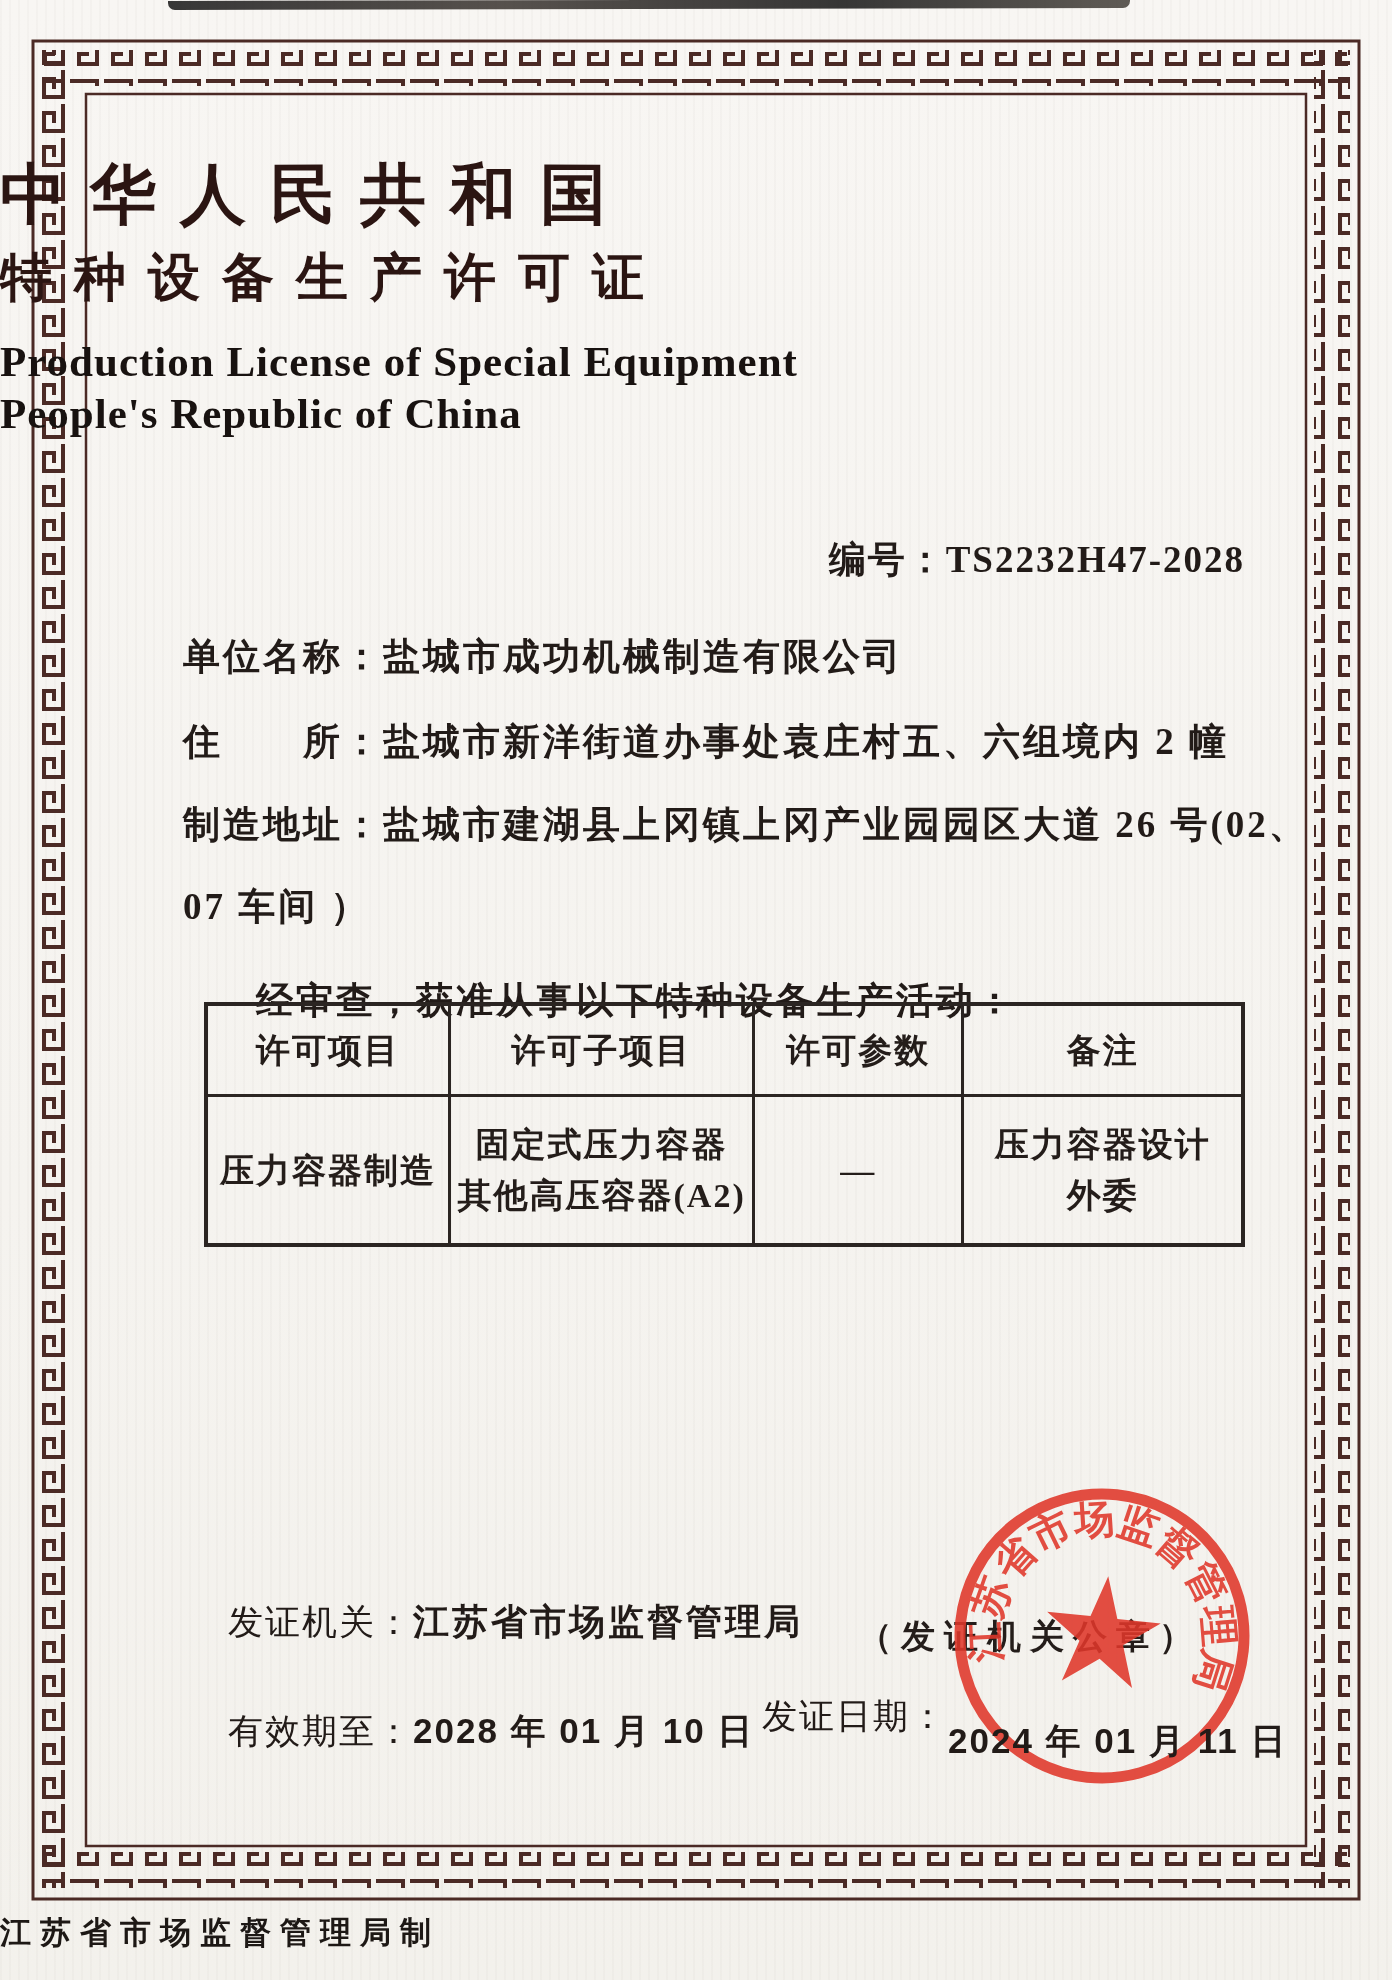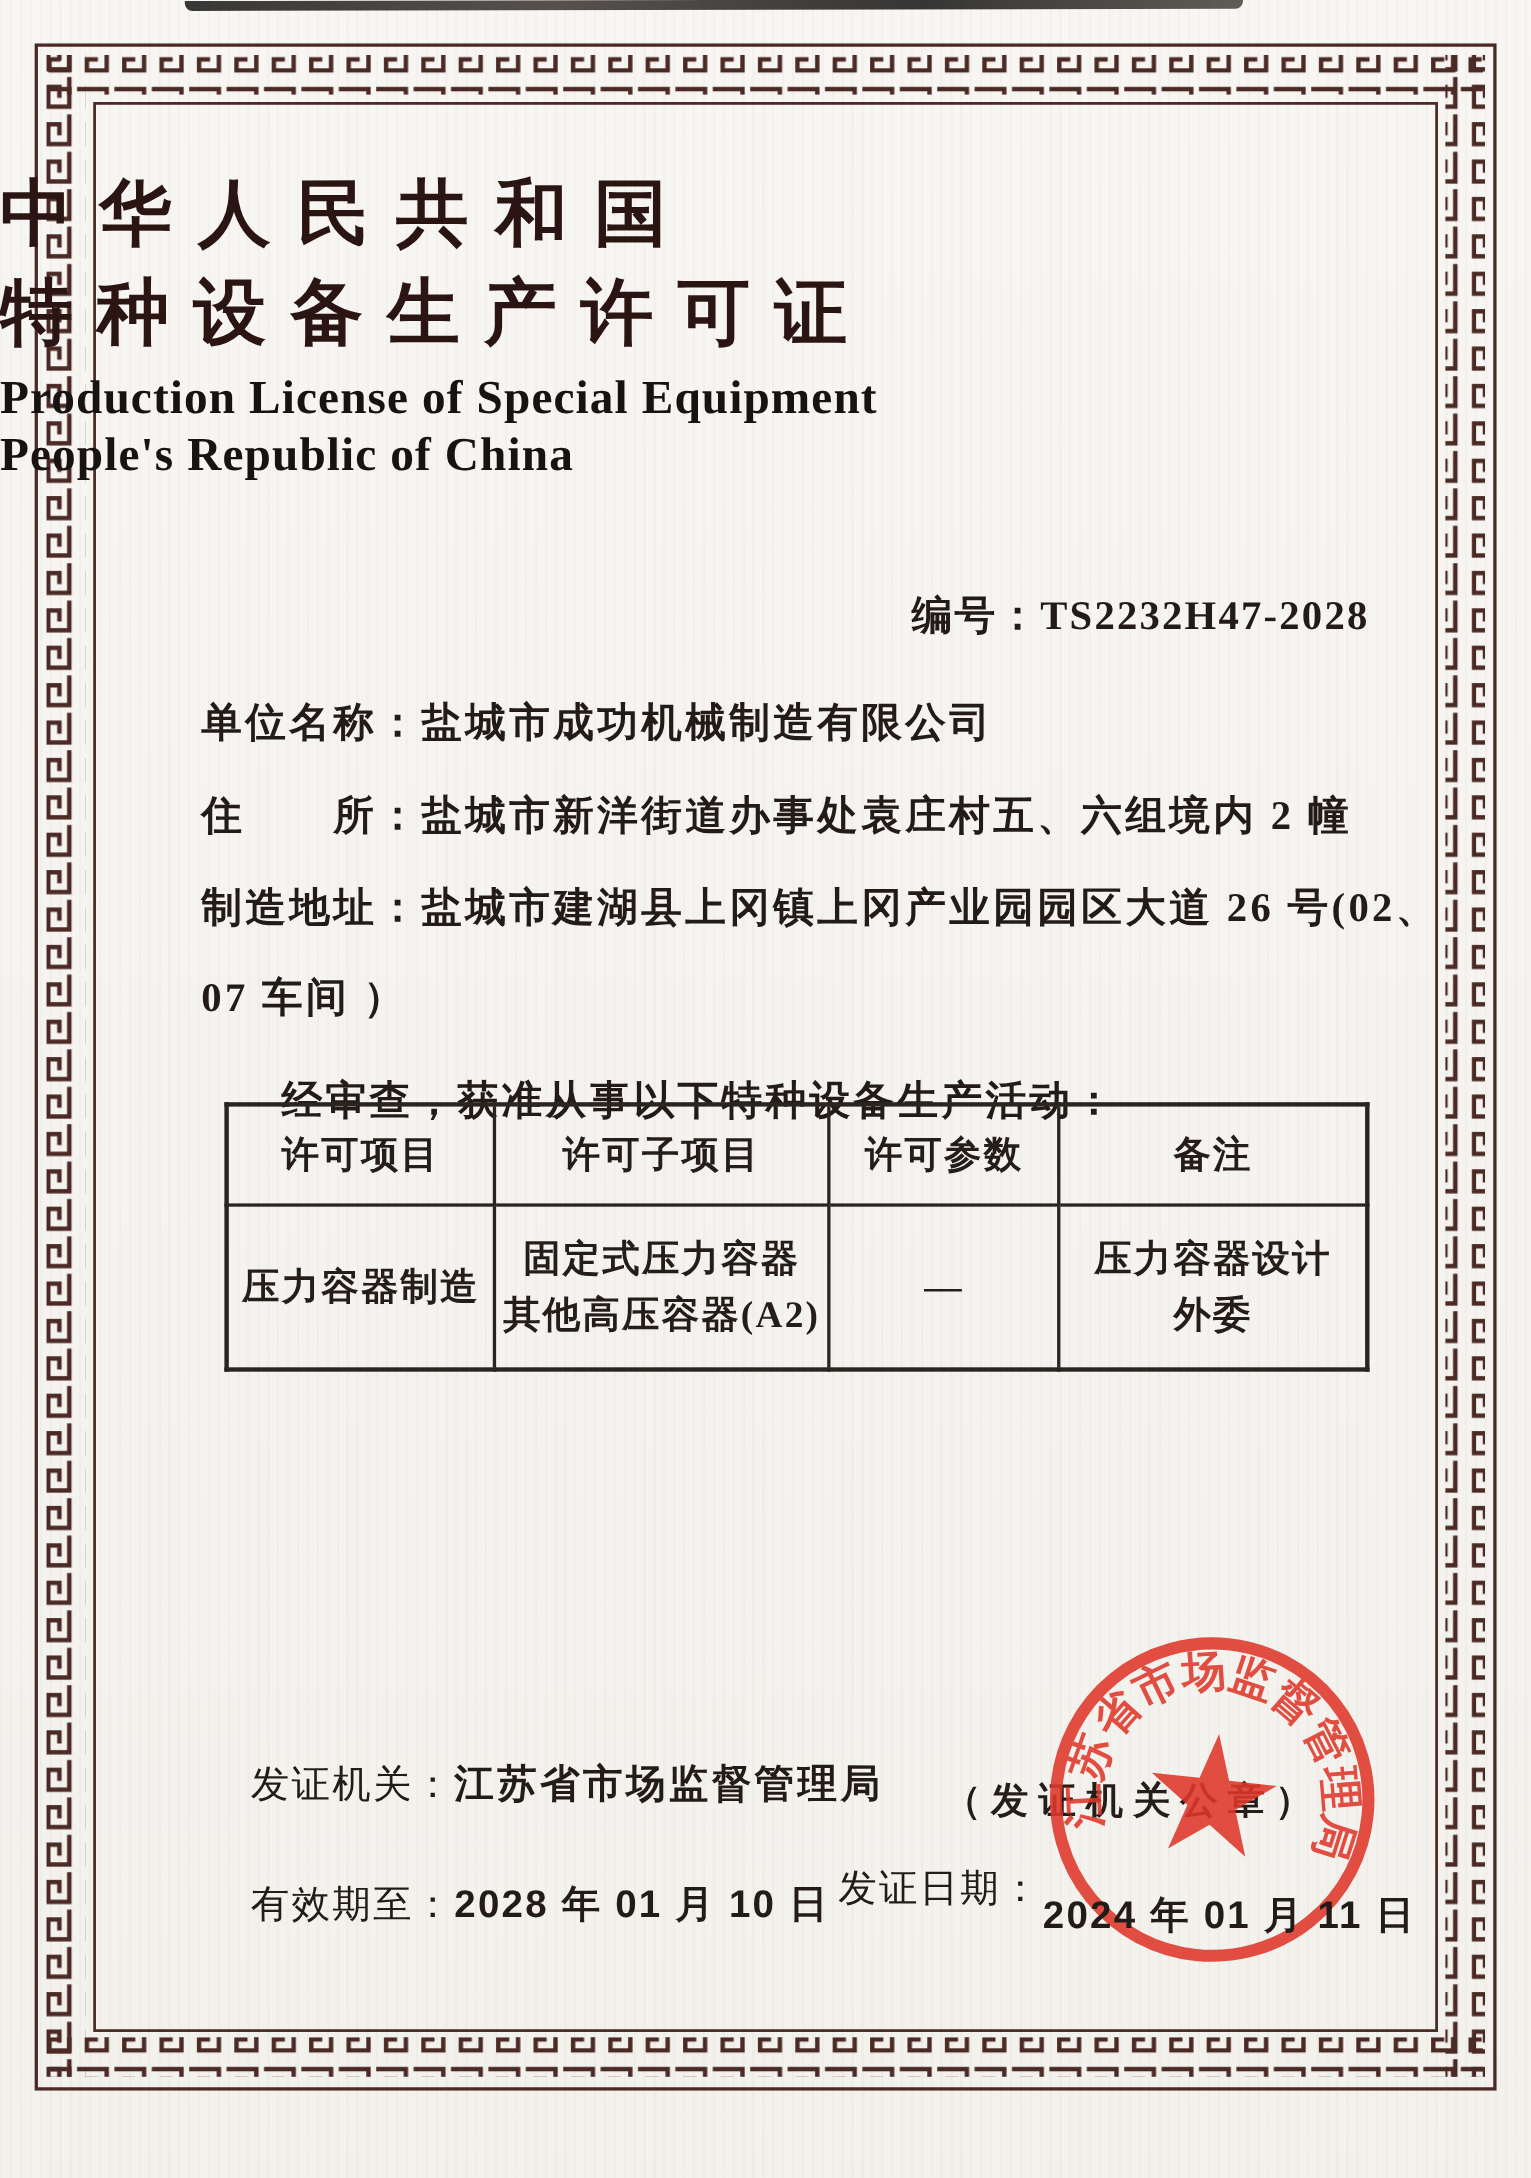--- a/index.html
+++ b/index.html
@@ -12,21 +12,21 @@
       repeating-linear-gradient(90deg, rgba(120,110,100,0.035) 0 2px, rgba(0,0,0,0) 2px 9px),
       linear-gradient(180deg,#f8f6f3 0%,#f5f3ef 60%,#f3f1ec 100%);
     overflow:hidden;
     font-family:"Liberation Serif","DejaVu Serif",serif;
     color:#221b18;
   }
   .abs{position:absolute;}
   .center{left:0;width:100%;}
   .title-cn{font-weight:bold;color:#2b1512;line-height:1;}
   .title-cn1{top:162px;font-size:66px;letter-spacing:24px;}
-  .title-cn2{top:252px;font-size:66px;letter-spacing:22px;}
+  .title-cn2{top:252px;font-size:52px;letter-spacing:22px;}
   .title-en{font-weight:bold;color:#181210;line-height:1;font-size:43px;letter-spacing:1px;}
   .title-en1{top:340px;}
   .title-en2{top:392px;}
   .serial{top:535px;right:147px;font-size:37px;font-weight:600;letter-spacing:2px;}
   .fieldline{left:183px;font-size:37px;font-weight:600;letter-spacing:3px;white-space:nowrap;}
   .f1{top:632px;}
   .f2{top:717px;}
   .f3{top:800px;}
   .f4{top:882px;}
   .intro{top:948px;left:256px;font-size:37px;font-weight:600;letter-spacing:3px;margin-top:28px;}
@@ -147,14 +147,15 @@
     </text>
   </svg>
 
   <div class="abs valid">
     <span>有效期至：</span><span class="date-num">2028 年 01 月 10 日</span>
   </div>
 
   <div class="abs date-label">发证日期：</div>
   <div class="abs date-value date-num">2024 年 01 月 11 日</div>
 
+  <div class="abs center footer">江苏省市场监督管理局制</div>
 
 </div>
 
 </body></html>

